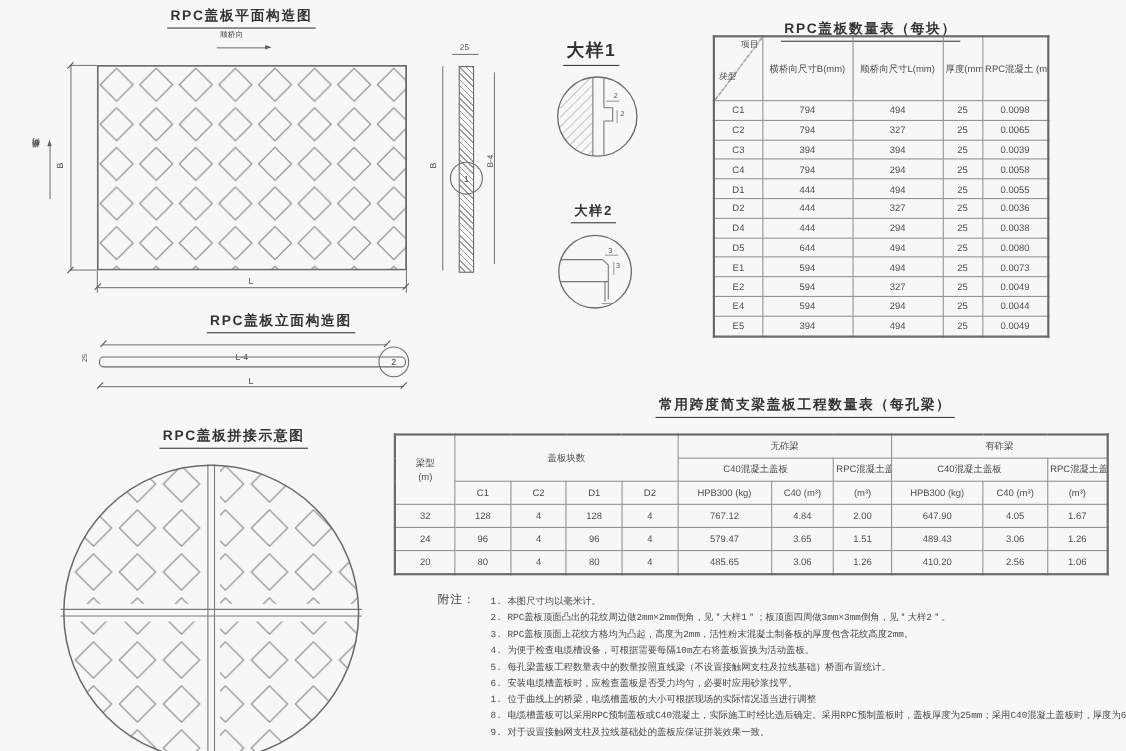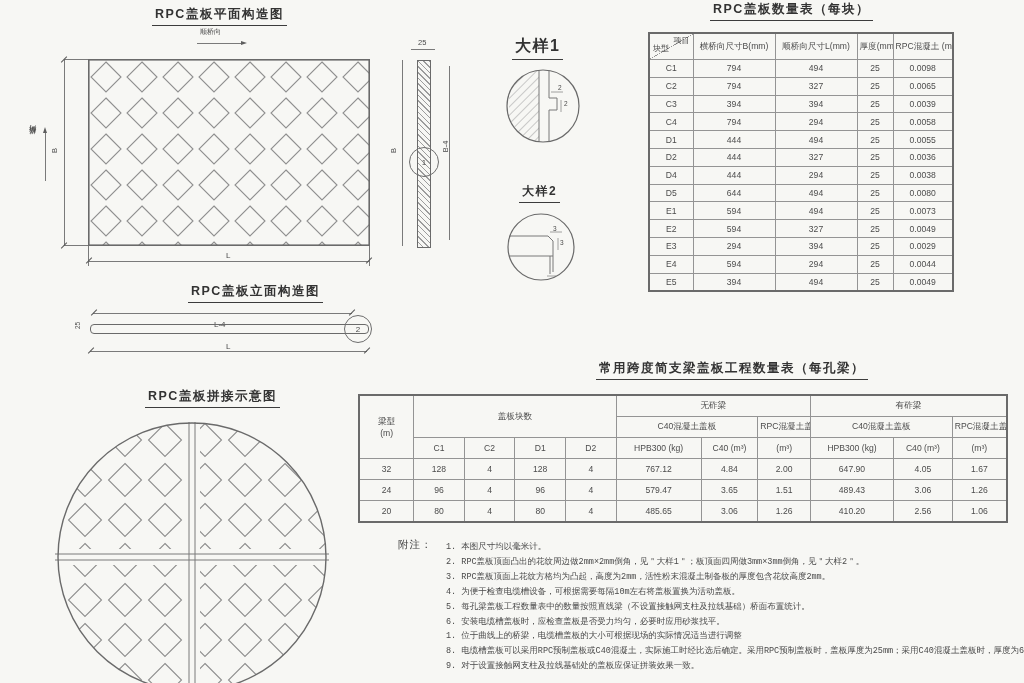--- a/index.html
+++ b/index.html
@@ -40,25 +40,25 @@
     text-align:center;vertical-align:middle;color:#4c4c4c;padding:0 2px;
     overflow:hidden;white-space:nowrap;
   }
   .t1{border:2px solid #6a6a6a;}
   .t2{border:2px solid #6a6a6a;}
   .t1 th{height:25px;}
   .t1 td{height:16.8px;}
   .t2 th{height:20px;}
   .t2 td{height:20px;}
   .diag{
-    position:relative;padding:0;
+    position:relative;padding:16px;
     background:linear-gradient(to bottom right,rgba(0,0,0,0) 49.3%,#949494 49.3%,#949494 50.7%,rgba(0,0,0,0) 50.7%);
   }
   .diag .dtop{position:absolute;top:1px;right:3px;font-size:8px;}
-  .diag .dbot{position:absolute;bottom:5px;left:3px;font-size:8px;}
+  .diag .dbot{position:absolute;bottom:16px;left:3px;font-size:8px;font-style:italic;}
   .notes-label{position:absolute;left:398px;top:538px;font-size:10.5px;color:#3e3e3e;letter-spacing:1px;}
   .notes{position:absolute;left:446px;top:540px;width:575px;font-family:Liberation Mono, monospace;}
   .note-item{font-size:8.5px;color:#4a4a4a;line-height:14.9px;white-space:nowrap;}
 </style>
 </head>
 <body>
 
 <svg width="0" height="0" class="abs" aria-hidden="true">
   <defs>
     <pattern id="diam" width="36" height="36" patternUnits="userSpaceOnUse">
@@ -182,21 +182,21 @@
     <rect x="26" y="129" width="282" height="16" fill="#f7f7f4"></rect>
     <rect x="159" y="0" width="16" height="263" fill="#f7f7f4"></rect>
   </g>
   <line x1="30" y1="134" x2="304" y2="134" stroke="#7a7a7a" stroke-width="1"></line>
   <line x1="30" y1="140" x2="304" y2="140" stroke="#7a7a7a" stroke-width="1"></line>
   <line x1="164" y1="2" x2="164" y2="263" stroke="#7a7a7a" stroke-width="1"></line>
   <line x1="170" y1="2" x2="170" y2="263" stroke="#7a7a7a" stroke-width="1"></line>
   <circle cx="167" cy="137" r="134" fill="none" stroke="#6a6a6a" stroke-width="1.4"></circle>
 </svg>
 
-<div class="title" style="left:710px;top:1px">RPC盖板数量表（每块）</div>
+<div class="title" style="left:710px;top:18px">RPC盖板数量表（每块）</div>
 <table class="t1">
   <colgroup>
       <col style="width:44px">
       <col style="width:82px">
       <col style="width:82px">
       <col style="width:36px">
       <col style="width:60px">
     </colgroup>
   <thead>
     <tr>
@@ -287,27 +287,20 @@
       </tr>
 
       <tr>
         <td>E2</td>
         <td>594</td>
         <td>327</td>
         <td>25</td>
         <td>0.0049</td>
       </tr>
 
-      <tr>
-        <td>E3</td>
-        <td>294</td>
-        <td>394</td>
-        <td>25</td>
-        <td>0.0029</td>
-      </tr>
 
       <tr>
         <td>E4</td>
         <td>594</td>
         <td>294</td>
         <td>25</td>
         <td>0.0044</td>
       </tr>
 
       <tr>

